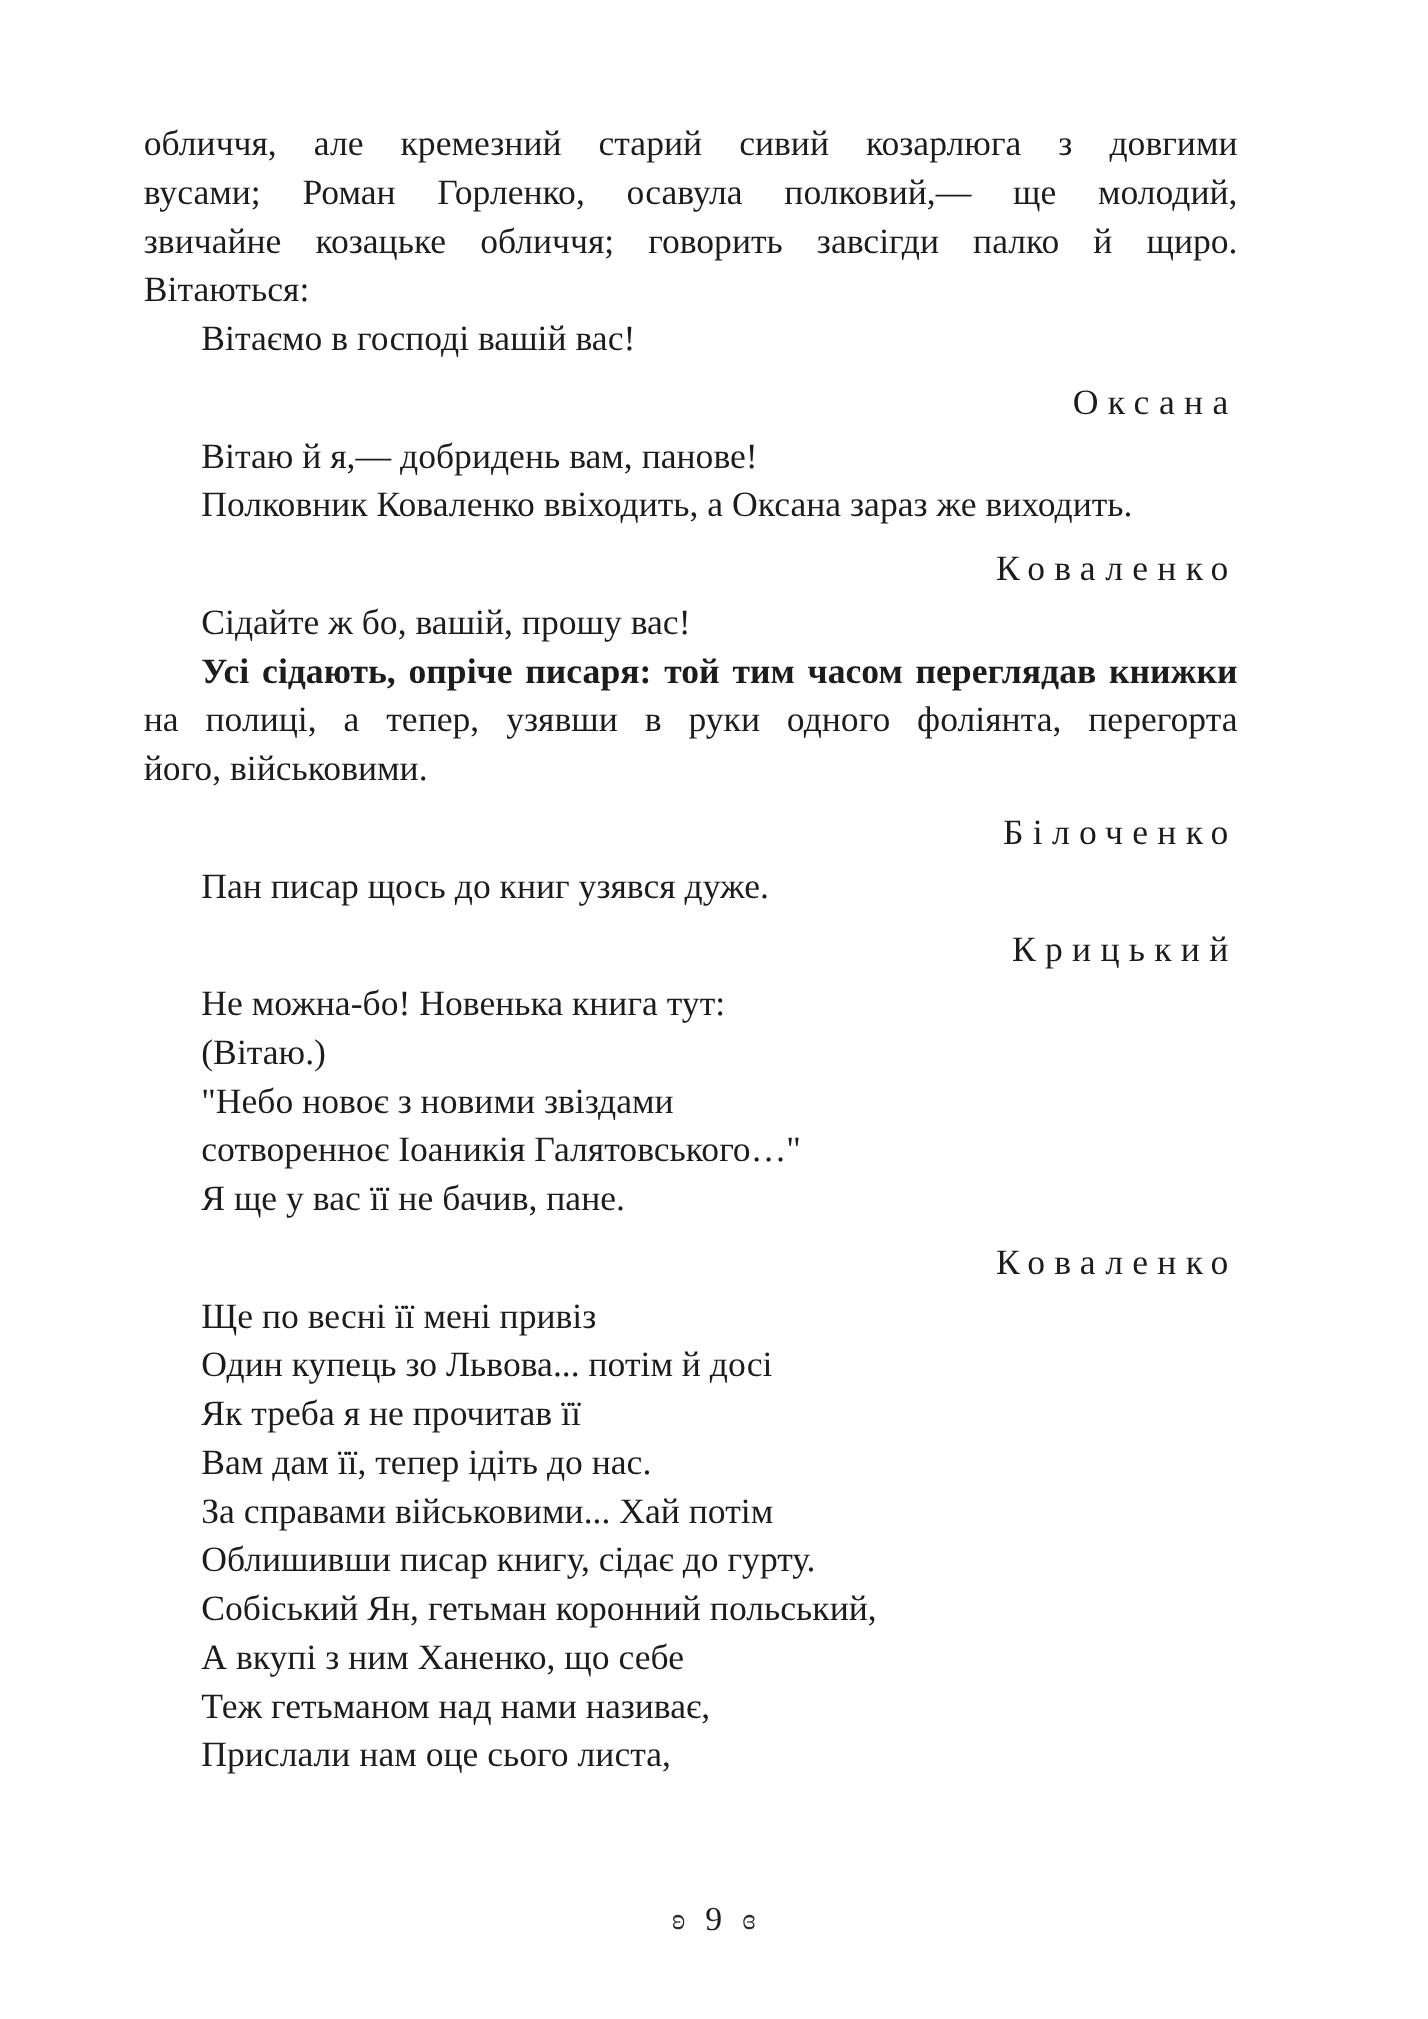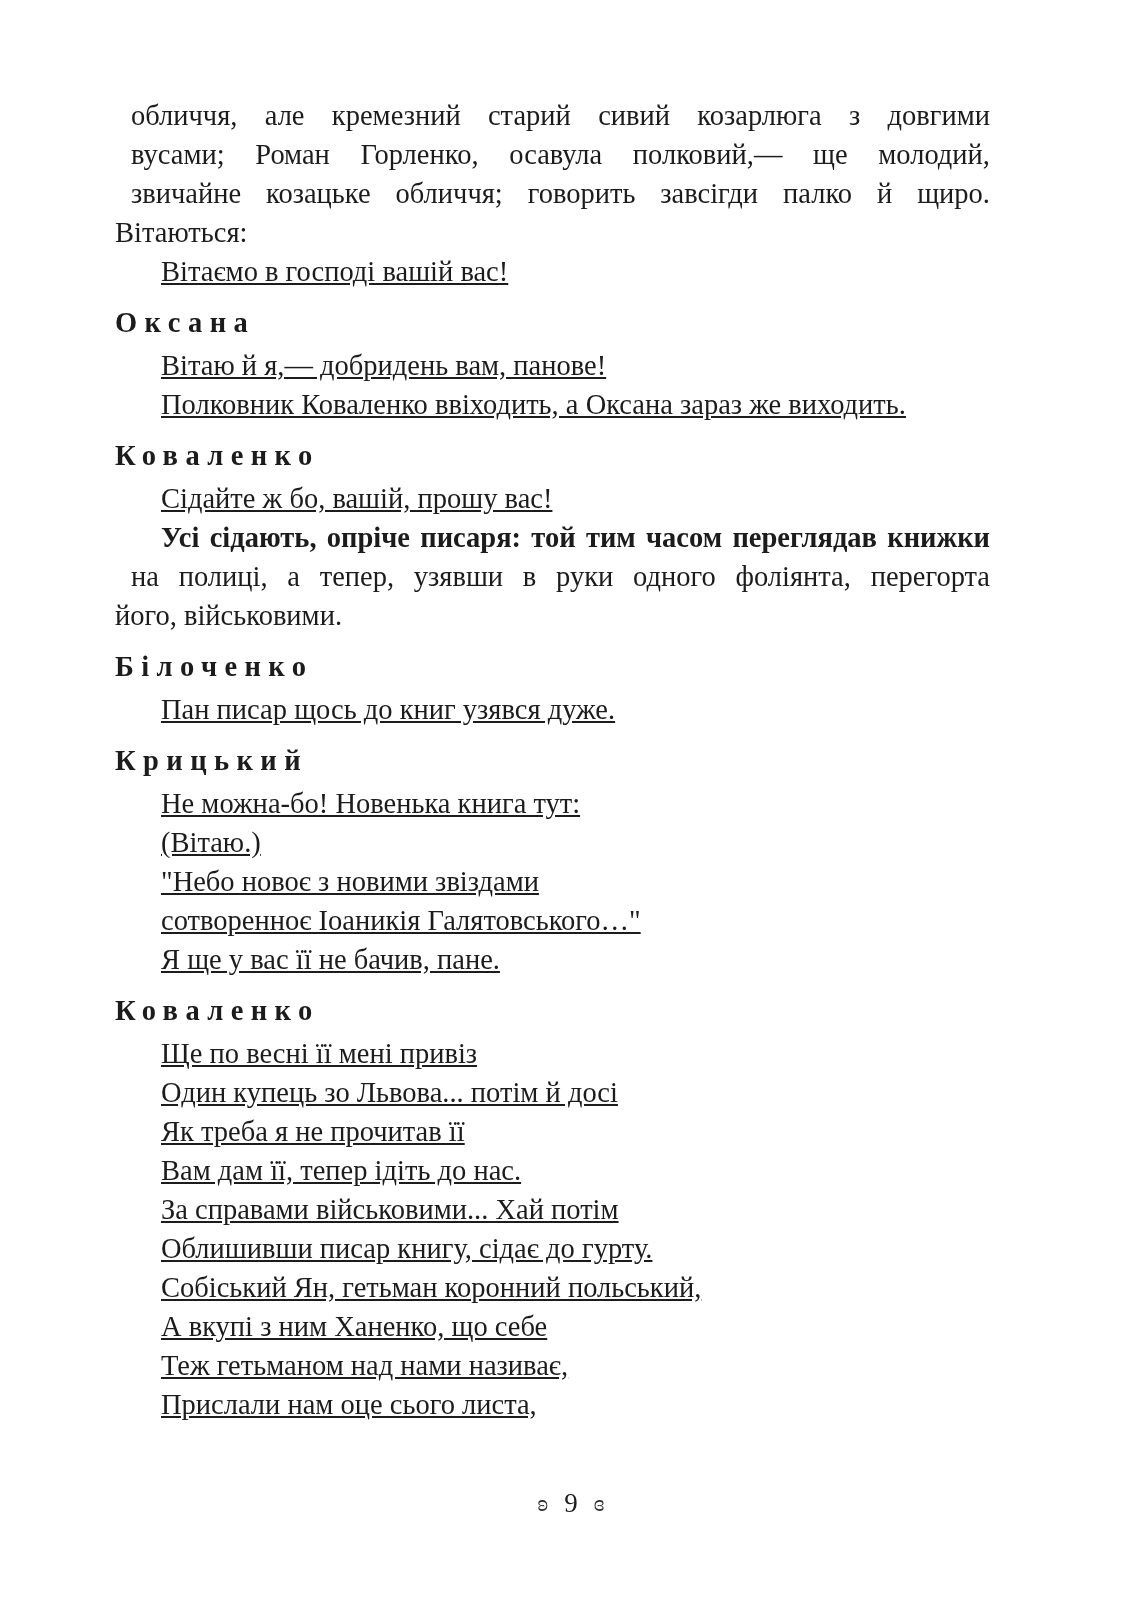--- a/index.html
+++ b/index.html
@@ -25,46 +25,43 @@
   .line {
     font-size: 28.5px;
     line-height: 39px;
     text-align: left;
     white-space: normal;
   }
   
   .line.j {
     text-align: justify;
     text-align-last: justify;
-    margin-left: 16px;
   }
   
   .line.i {
     padding-left: 46px;
-    text-decoration: underline;
   }
   
   .line.ij {
     padding-left: 46px;
     text-align: justify;
     text-align-last: justify;
     font-weight: bold;
   }
   
   .line.heading {
-    text-align: left;
+    text-align: right;
     letter-spacing: 0.26em;
     margin: 12px 0 4px 0;
-    font-weight: bold;
   }
   .footer {
     position: absolute;
     left: 0;
     right: 0;
-    bottom: 96px;
+    bottom: 64px;
     text-align: center;
     font-size: 27px;
     color: #222222;
   }
   .footer .ornament {
     display: inline-block;
     font-size: 24px;
     color: #2a2a2a;
     margin: 0 16px;
     transform: translateY(-1px);

